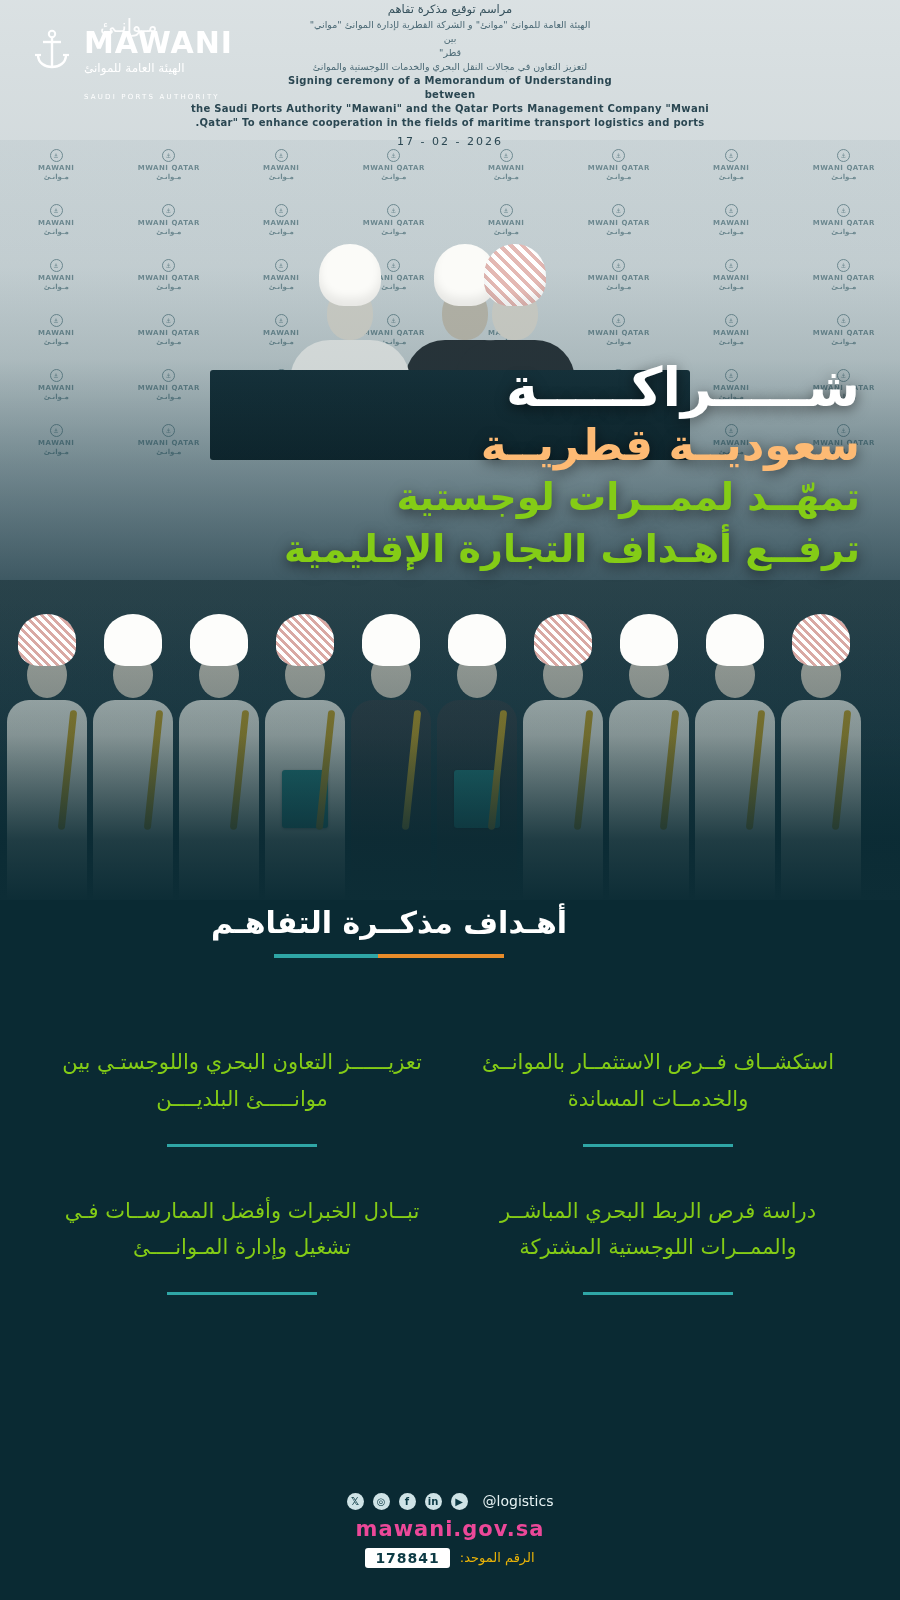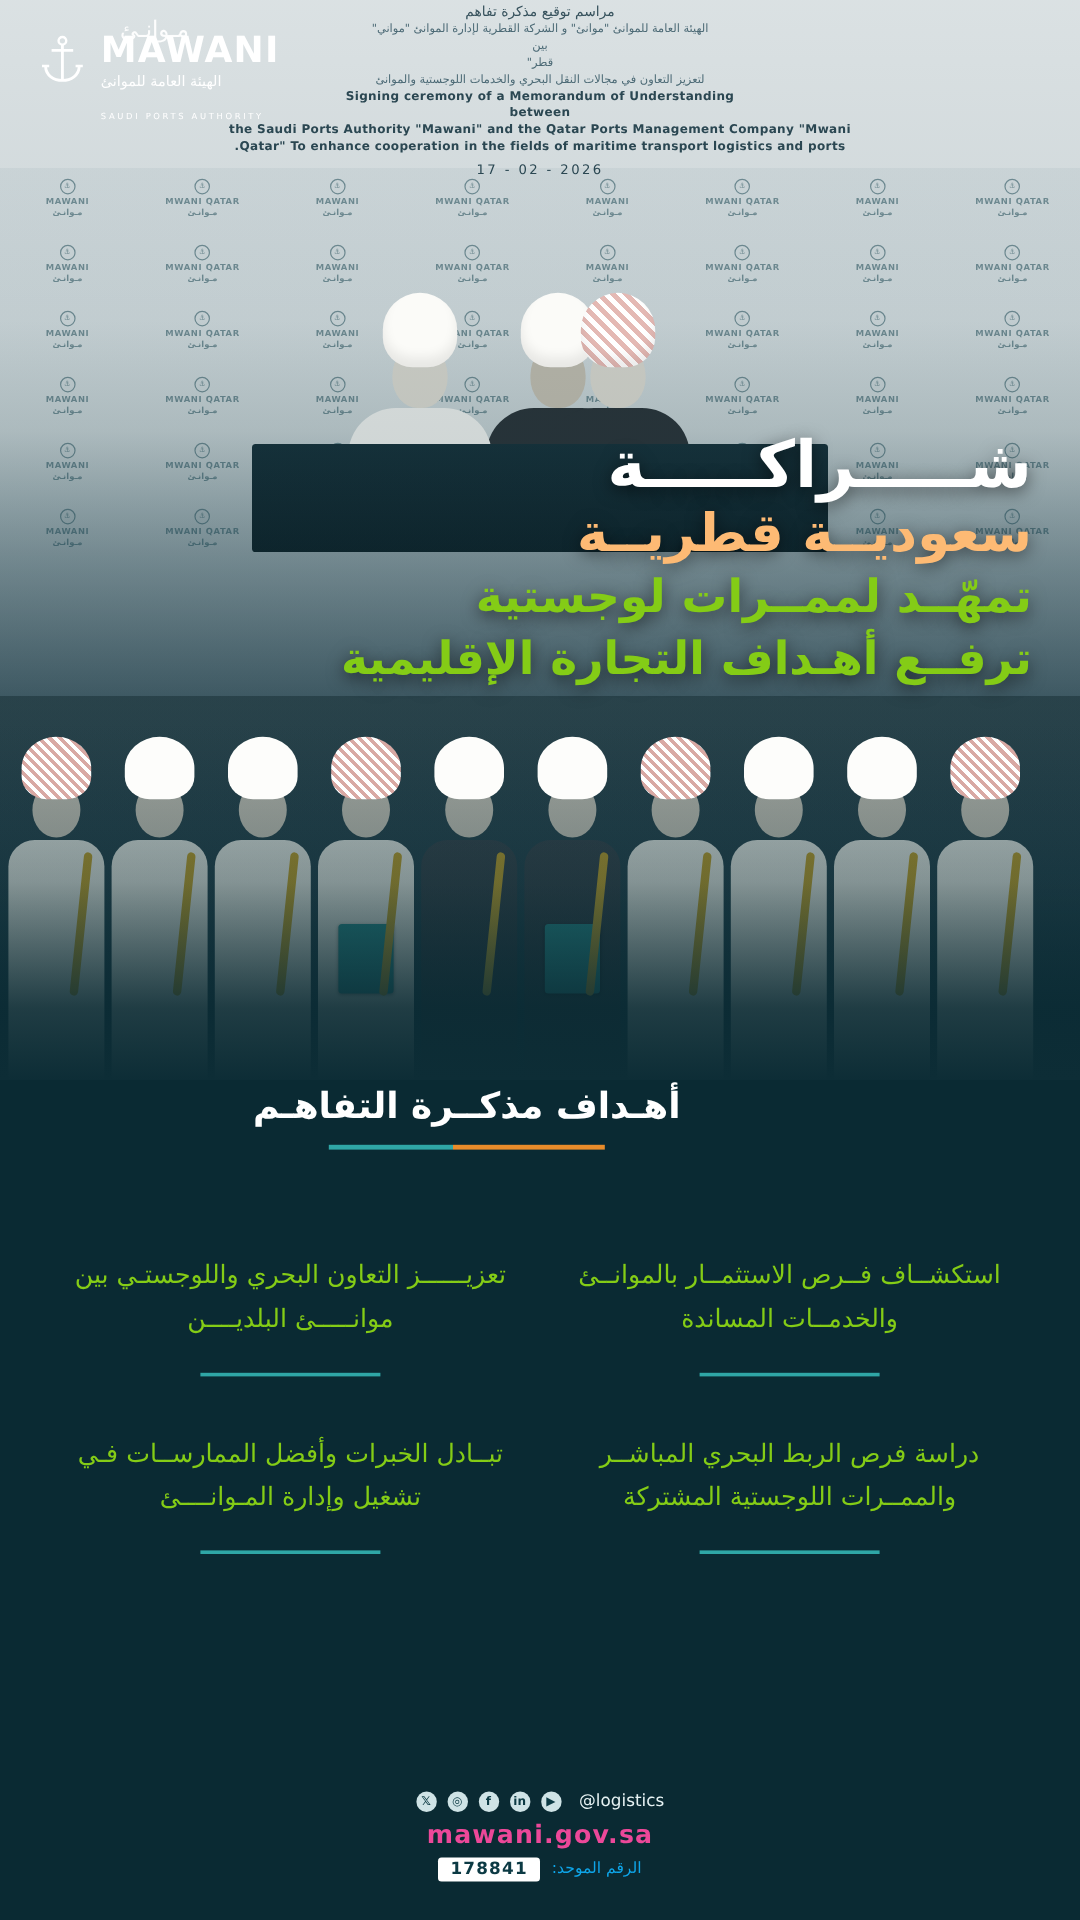--- a/index.html
+++ b/index.html
@@ -180,21 +180,21 @@
   }
   .sic{
     width:17px;height:17px;border-radius:50%;
     background:#cfe3e6; color:#0c3a44;
     display:flex;align-items:center;justify-content:center;
     font-size:10px; font-weight:bold;
   }
   .handle{ font-size:14px; color:#e6f2f3; margin-left:6px; }
   .site{ font-size:21px; color:#ec4899; letter-spacing:1px; font-weight:bold; direction:ltr;}
   .unified{ display:flex; align-items:center; gap:10px; direction:rtl; }
-  .unified .lbl{ font-size:13px; color:#0ea5e9; }
+  .unified .lbl{ font-size:13px; color:#eab308; }
   .unified .num{
     font-size:14px; font-weight:bold; color:#0c3a44; background:#ffffff;
     padding:2px 10px; border-radius:3px; letter-spacing:1px; direction:ltr;
   }
 </style>
 </head>
 <body>
 
 <div class="photo-area">
 

